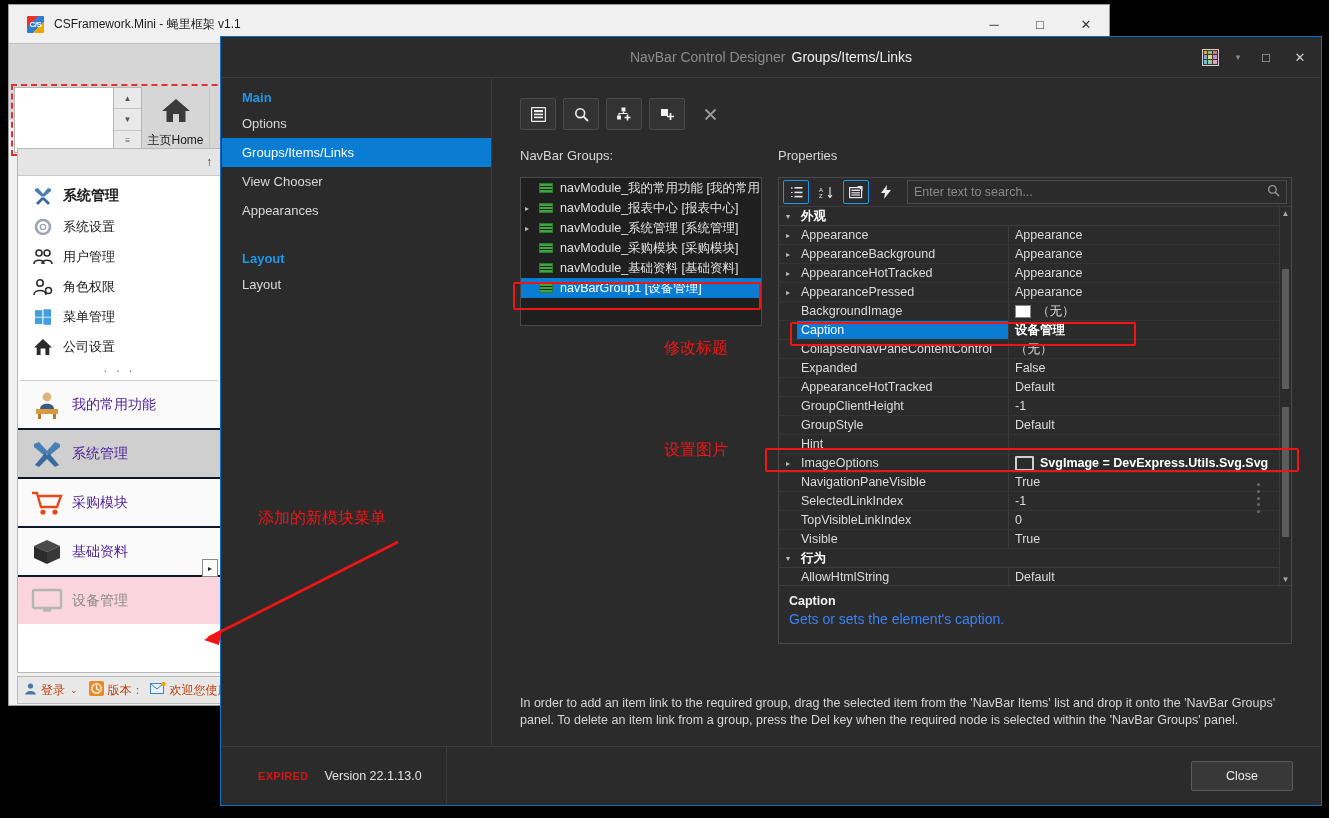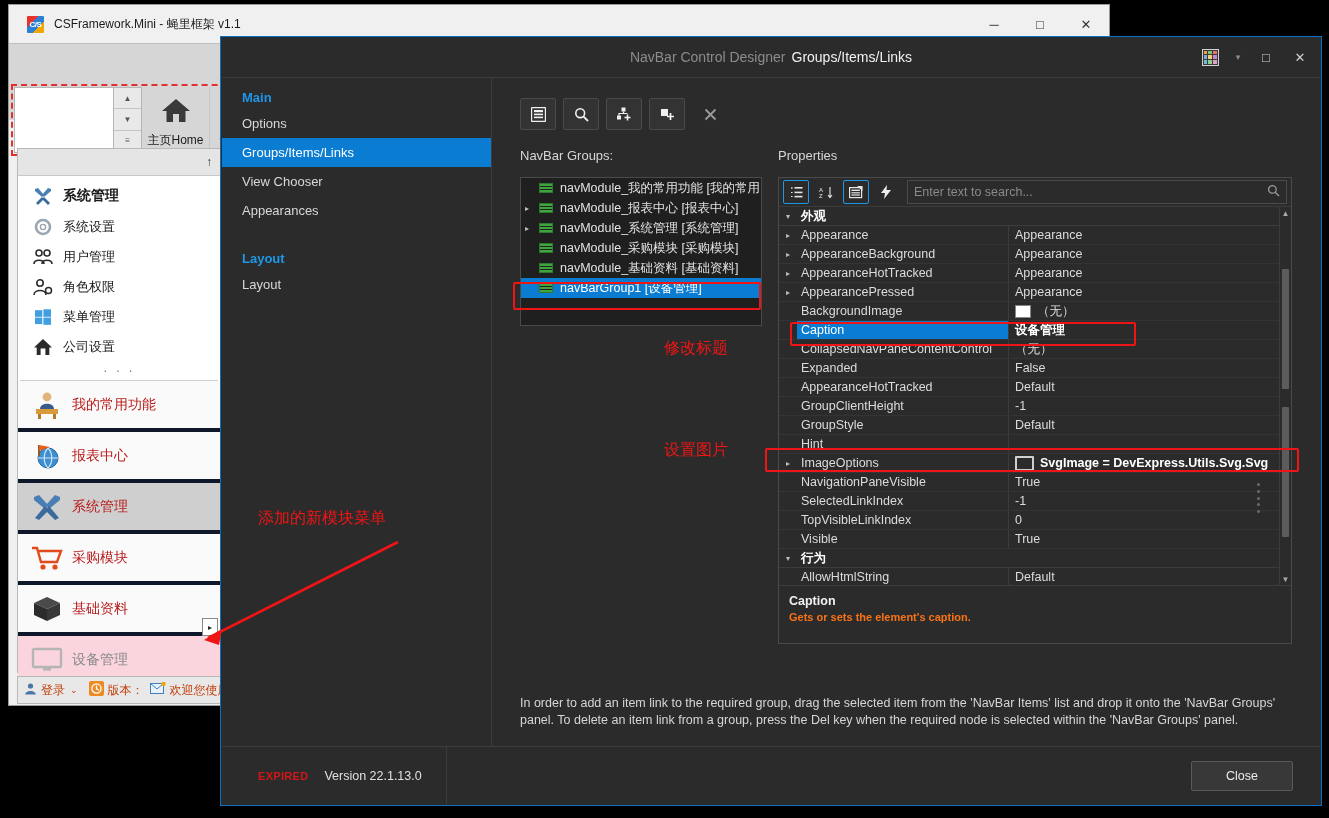--- a/index.html
+++ b/index.html
@@ -77,21 +77,21 @@
   .nav-row{
     display:flex;align-items:center;height:30px;padding-left:14px;
     font-size:13px;color:#1a1a1a;
   }
   .nav-ico{width:22px;height:22px;margin-right:9px;display:flex;align-items:center;
     justify-content:center;font-size:15px;}
   .nav-dots{text-align:center;color:#888;font-size:14px;letter-spacing:2px;height:18px;}
   .navpane-sep{height:1px;background:#d0d0d0;margin:0 2px;}
   .nav-big{
     display:flex;align-items:center;height:47px;padding-left:12px;
-    font-size:14px;color:#b91c1c;border-bottom:4px solid #0f172a;background:#fafafa;
+    font-size:14px;color:#4c1d95;border-bottom:2px solid #0f172a;background:#fafafa;
   }
   .nav-big.sel{background:#cfcfcf;}
   .nav-big.pink{background:#fbd5dd;color:#8a8a8a;position:relative;}
   .nav-big-ico{width:34px;height:34px;margin-right:8px;display:flex;align-items:center;
     justify-content:center;font-size:24px;}
   .expand-tab{
     position:absolute;right:2px;top:-18px;width:14px;height:16px;background:#fff;
     border:1px solid #888;display:flex;align-items:center;justify-content:center;
     font-size:8px;color:#222;
   }
@@ -199,21 +199,21 @@
   }
   .pg-scroll .up,.pg-scroll .down{height:12px;display:flex;align-items:center;justify-content:center;
     color:#aaa;font-size:8px;}
   .pg-scroll .thumb{position:absolute;left:2px;top:62px;width:7px;height:120px;background:#5c5c5c;border-radius:1px;}
   .pg-scroll .thumb2{position:absolute;left:2px;top:200px;width:7px;height:130px;background:#5c5c5c;border-radius:1px;}
 
   .pg-desc{
     border-top:1px solid #3c3c3c;height:58px;padding:8px 10px;background:#2b2b2b;box-sizing:border-box;
   }
   .pg-desc .t{font-weight:bold;color:#f2f2f2;font-size:12.5px;margin-bottom:3px;}
-  .pg-desc .d{color:#f97316;font-size:11px;font-weight:bold;}
+  .pg-desc .d{color:#3b82f6;font-size:14px;}
 
   .hint-text{
     position:absolute;left:28px;right:28px;bottom:18px;color:#d6d6d6;font-size:12.5px;line-height:17px;
   }
 
   .dlg-foot{
     position:absolute;left:1px;right:1px;bottom:1px;height:57px;background:#2b2b2b;
     border-top:1px solid #3c3c3c;display:flex;align-items:center;
   }
   .foot-exp{color:#d01616;font-weight:bold;font-size:11px;margin-left:36px;letter-spacing:.3px;}
@@ -367,31 +367,20 @@
         <span class="nav-big-ico">
           <svg width="30" height="28" viewBox="0 0 30 28">
               <circle cx="15" cy="6" r="4.4" fill="#e0b47a"></circle>
               <path d="M8 18 C8 11 22 11 22 18 Z" fill="#3a5a8c"></path>
               <rect x="4" y="18" width="22" height="5" fill="#d79a3c"></rect>
               <rect x="6" y="23" width="3" height="5" fill="#b07a2a"></rect>
               <rect x="21" y="23" width="3" height="5" fill="#b07a2a"></rect>
             </svg>
         </span>
         <span>我的常用功能</span>
-      </div>
-      <div class="nav-big">
-        <span class="nav-big-ico">
-          <svg width="30" height="28" viewBox="0 0 30 28">
-              <circle cx="16" cy="16" r="10" fill="#3f8fd0" stroke="#25679e"></circle>
-              <path d="M6 16 H26 M16 6 C11 11 11 21 16 26 C21 21 21 11 16 6" fill="none" stroke="#cfe6f7" stroke-width="1.2"></path>
-              <path d="M7 3 L7 14" stroke="#8a5a2a" stroke-width="2"></path>
-              <path d="M7 3 L18 5 L7 9 Z" fill="#e8601c"></path>
-            </svg>
-        </span>
-        <span>报表中心</span>
       </div>
       <div class="nav-big sel">
         <span class="nav-big-ico">
           <svg width="30" height="28" viewBox="0 0 30 28">
               <path d="M2 4 L7 2 L16 12 L13 16 L2 7 Z" fill="#4a7fb5"></path>
               <path d="M28 4 L23 2 L14 12 L17 16 L28 7 Z" fill="#4a7fb5"></path>
               <path d="M3 25 L13 13 L17 17 L7 27 Z" fill="#3a6a9e"></path>
               <path d="M27 25 L17 13 L13 17 L23 27 Z" fill="#3a6a9e"></path>
             </svg>
         </span>

